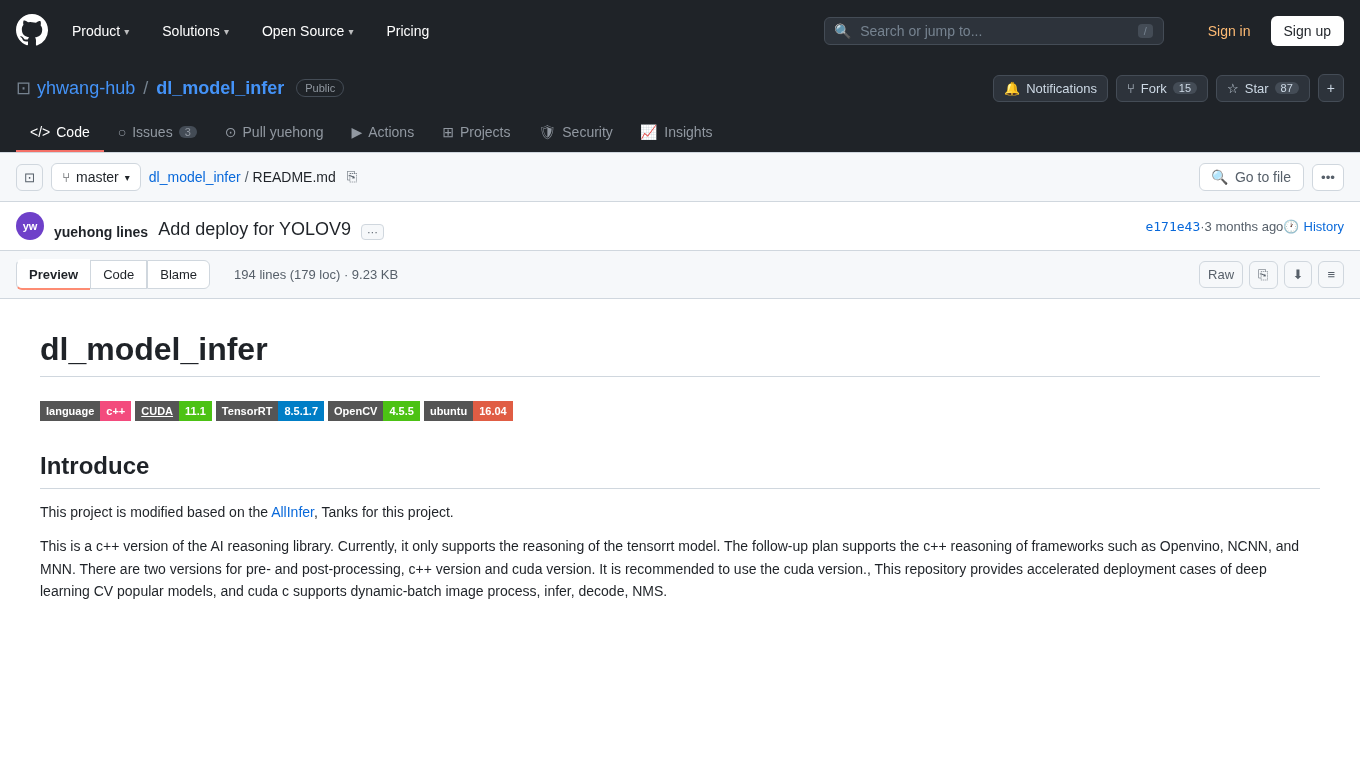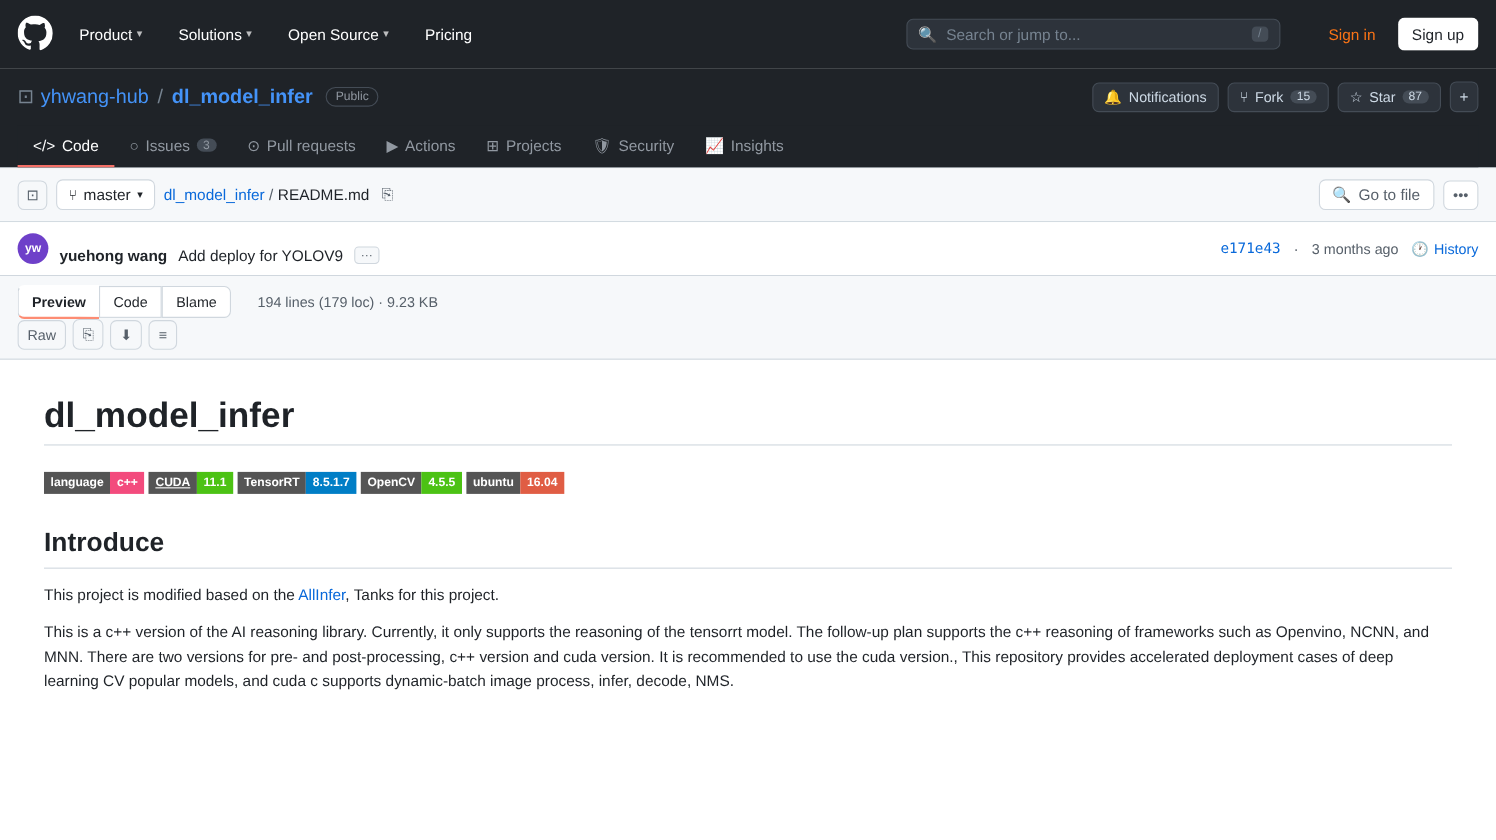--- a/index.html
+++ b/index.html
@@ -74,21 +74,21 @@
       padding: 1px 6px;
       font-size: 11px;
     }
     .navbar-auth {
       display: flex;
       align-items: center;
       gap: 8px;
       margin-left: 16px;
     }
     .btn-signin {
-      color: #f97316;
+      color: #fdba74;
       font-size: 14px;
       font-weight: 500;
       padding: 6px 12px;
       cursor: pointer;
       background: none;
       border: none;
     }
     .btn-signup {
       color: #1f2328;
       font-size: 14px;
@@ -315,35 +315,34 @@
       font-weight: 600;
       flex-shrink: 0;
     }
     .commit-author {
       font-weight: 600;
       color: #1f2328;
       font-size: 14px;
     }
     .commit-message {
       color: #1f2328;
-      font-size: 14px;
+      font-size: 18px;
     }
     .commit-expand {
       background: #f6f8fa;
       border: 1px solid #d0d7de;
       border-radius: 4px;
       padding: 1px 5px;
       font-size: 11px;
       color: #57606a;
       cursor: pointer;
     }
     .commit-right {
       display: flex;
       align-items: center;
-      gap: 12px;
       color: #57606a;
       font-size: 13px;
     }
     .commit-hash { color: #0969da; font-family: monospace; }
     .commit-time { color: #57606a; }
     .history-btn {
       display: flex;
       align-items: center;
       gap: 4px;
       color: #0969da;
@@ -354,21 +353,20 @@
       padding: 0;
     }
 
     
     .file-content-header {
       display: flex;
       justify-content: space-between;
       padding: 8px 16px;
       background: #f6f8fa;
       border-bottom: 1px solid #d0d7de;
-      flex-direction: column;
     }
     .file-tabs {
       display: flex;
       align-items: center;
       gap: 0;
     }
     .file-tab {
       padding: 6px 12px;
       border: 1px solid #d0d7de;
       background: #fff;
@@ -540,21 +538,21 @@
       <span>&lt;/&gt;</span>
       <span>Code</span>
     </div>
     <div class="tab-item">
       <span>○</span>
       <span>Issues</span>
       <span class="tab-badge">3</span>
     </div>
     <div class="tab-item">
       <span>⊙</span>
-      <span>Pull requests</span>
+      <span>Pull yuehong</span>
     </div>
     <div class="tab-item">
       <span>▶</span>
       <span>Actions</span>
     </div>
     <div class="tab-item">
       <span>⊞</span>
       <span>Projects</span>
     </div>
     <div class="tab-item">
@@ -598,21 +596,21 @@
         <span>•••</span>
       </button>
     </div>
   </div>
 
   <div class="commit-row">
     <div class="commit-left">
       <div class="avatar">
         <span>yw</span>
       </div>
-      <span class="commit-author">yuehong wang</span>
+      <span class="commit-author">yuehong lines</span>
       <span class="commit-message">Add deploy for YOLOV9</span>
       <button class="commit-expand">···</button>
     </div>
     <div class="commit-right">
       <span class="commit-hash">e171e43</span>
       <span>·</span>
       <span class="commit-time">3 months ago</span>
       <button class="history-btn">
         <span>🕐</span>
         <span>History</span>

